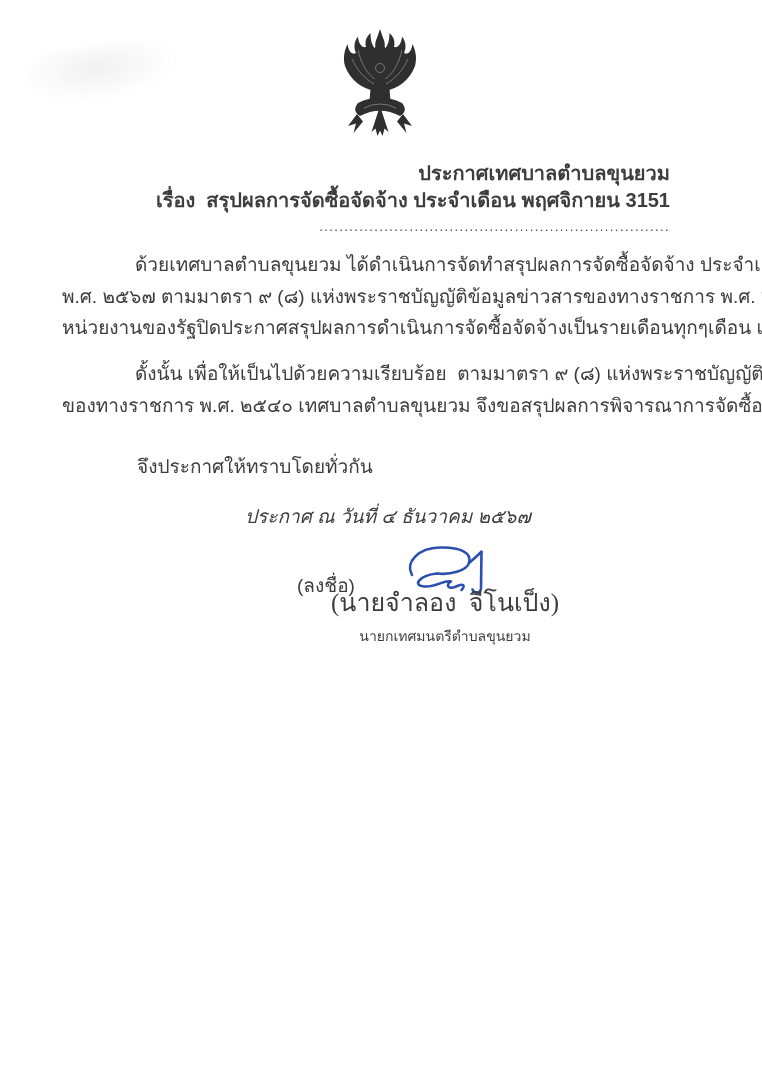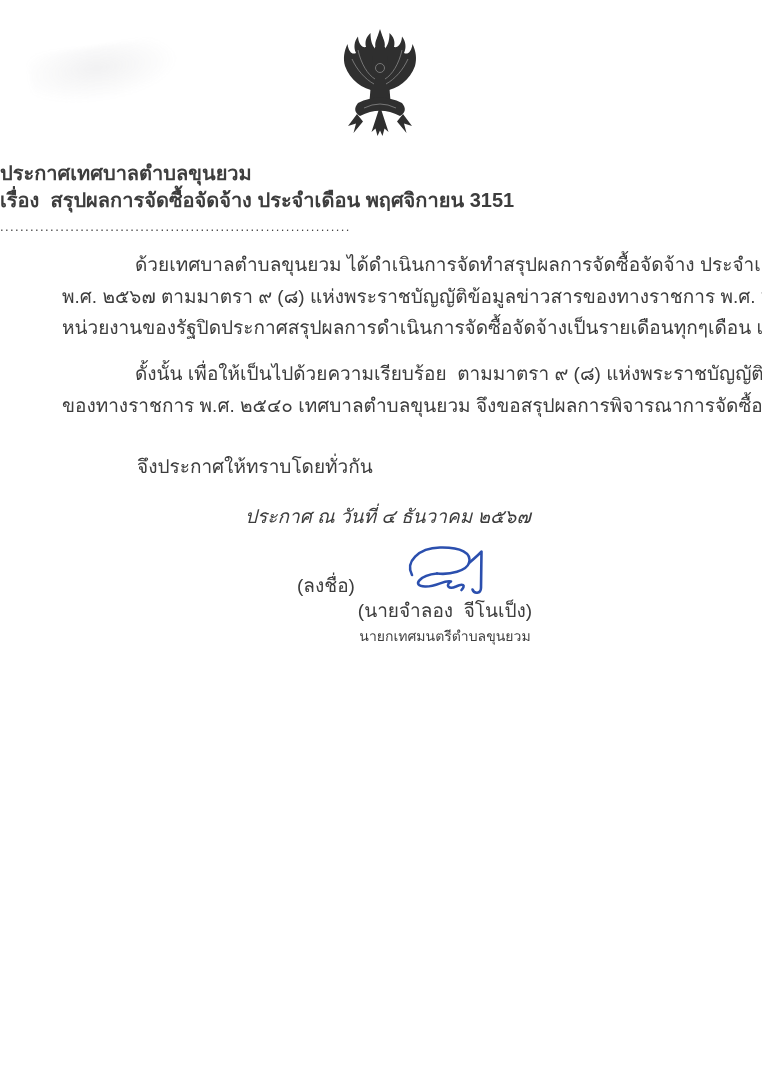--- a/index.html
+++ b/index.html
@@ -22,23 +22,23 @@
     filter: blur(2px);
     transform: rotate(-8deg);
   }
   .emblem {
     position: absolute;
     left: 330px; top: 28px;
     width: 100px; height: 110px;
   }
   .title-block {
     position: absolute;
-    left: 0; top: 160px;
+    left: 8px; top: 160px;
     width: 662px;
-    text-align: left;
+    text-align: right;
   }
   .title-line {
     font-size: 20px;
     font-weight: bold;
     line-height: 27px;
     white-space: pre;
   }
   .dots {
     margin-top: 7px;
     font-size: 13px;
@@ -76,25 +76,26 @@
     font-size: 19px;
     white-space: pre;
   }
   .signature-svg {
     position: absolute;
     left: 398px; top: 544px;
     width: 95px; height: 52px;
   }
   .signer-name {
     position: absolute;
-    left: 330px; top: 595px;
+    left: 330px; top: 582px;
     width: 230px;
     text-align: center;
-    font-size: 19px;
+    font-size: 25px;
     white-space: pre;
+    font-family: Liberation Serif, serif;
   }
   .signer-title {
     position: absolute;
     left: 330px; top: 625px;
     width: 230px;
     text-align: center;
     font-size: 14px;
     white-space: pre;
   }
 </style>

